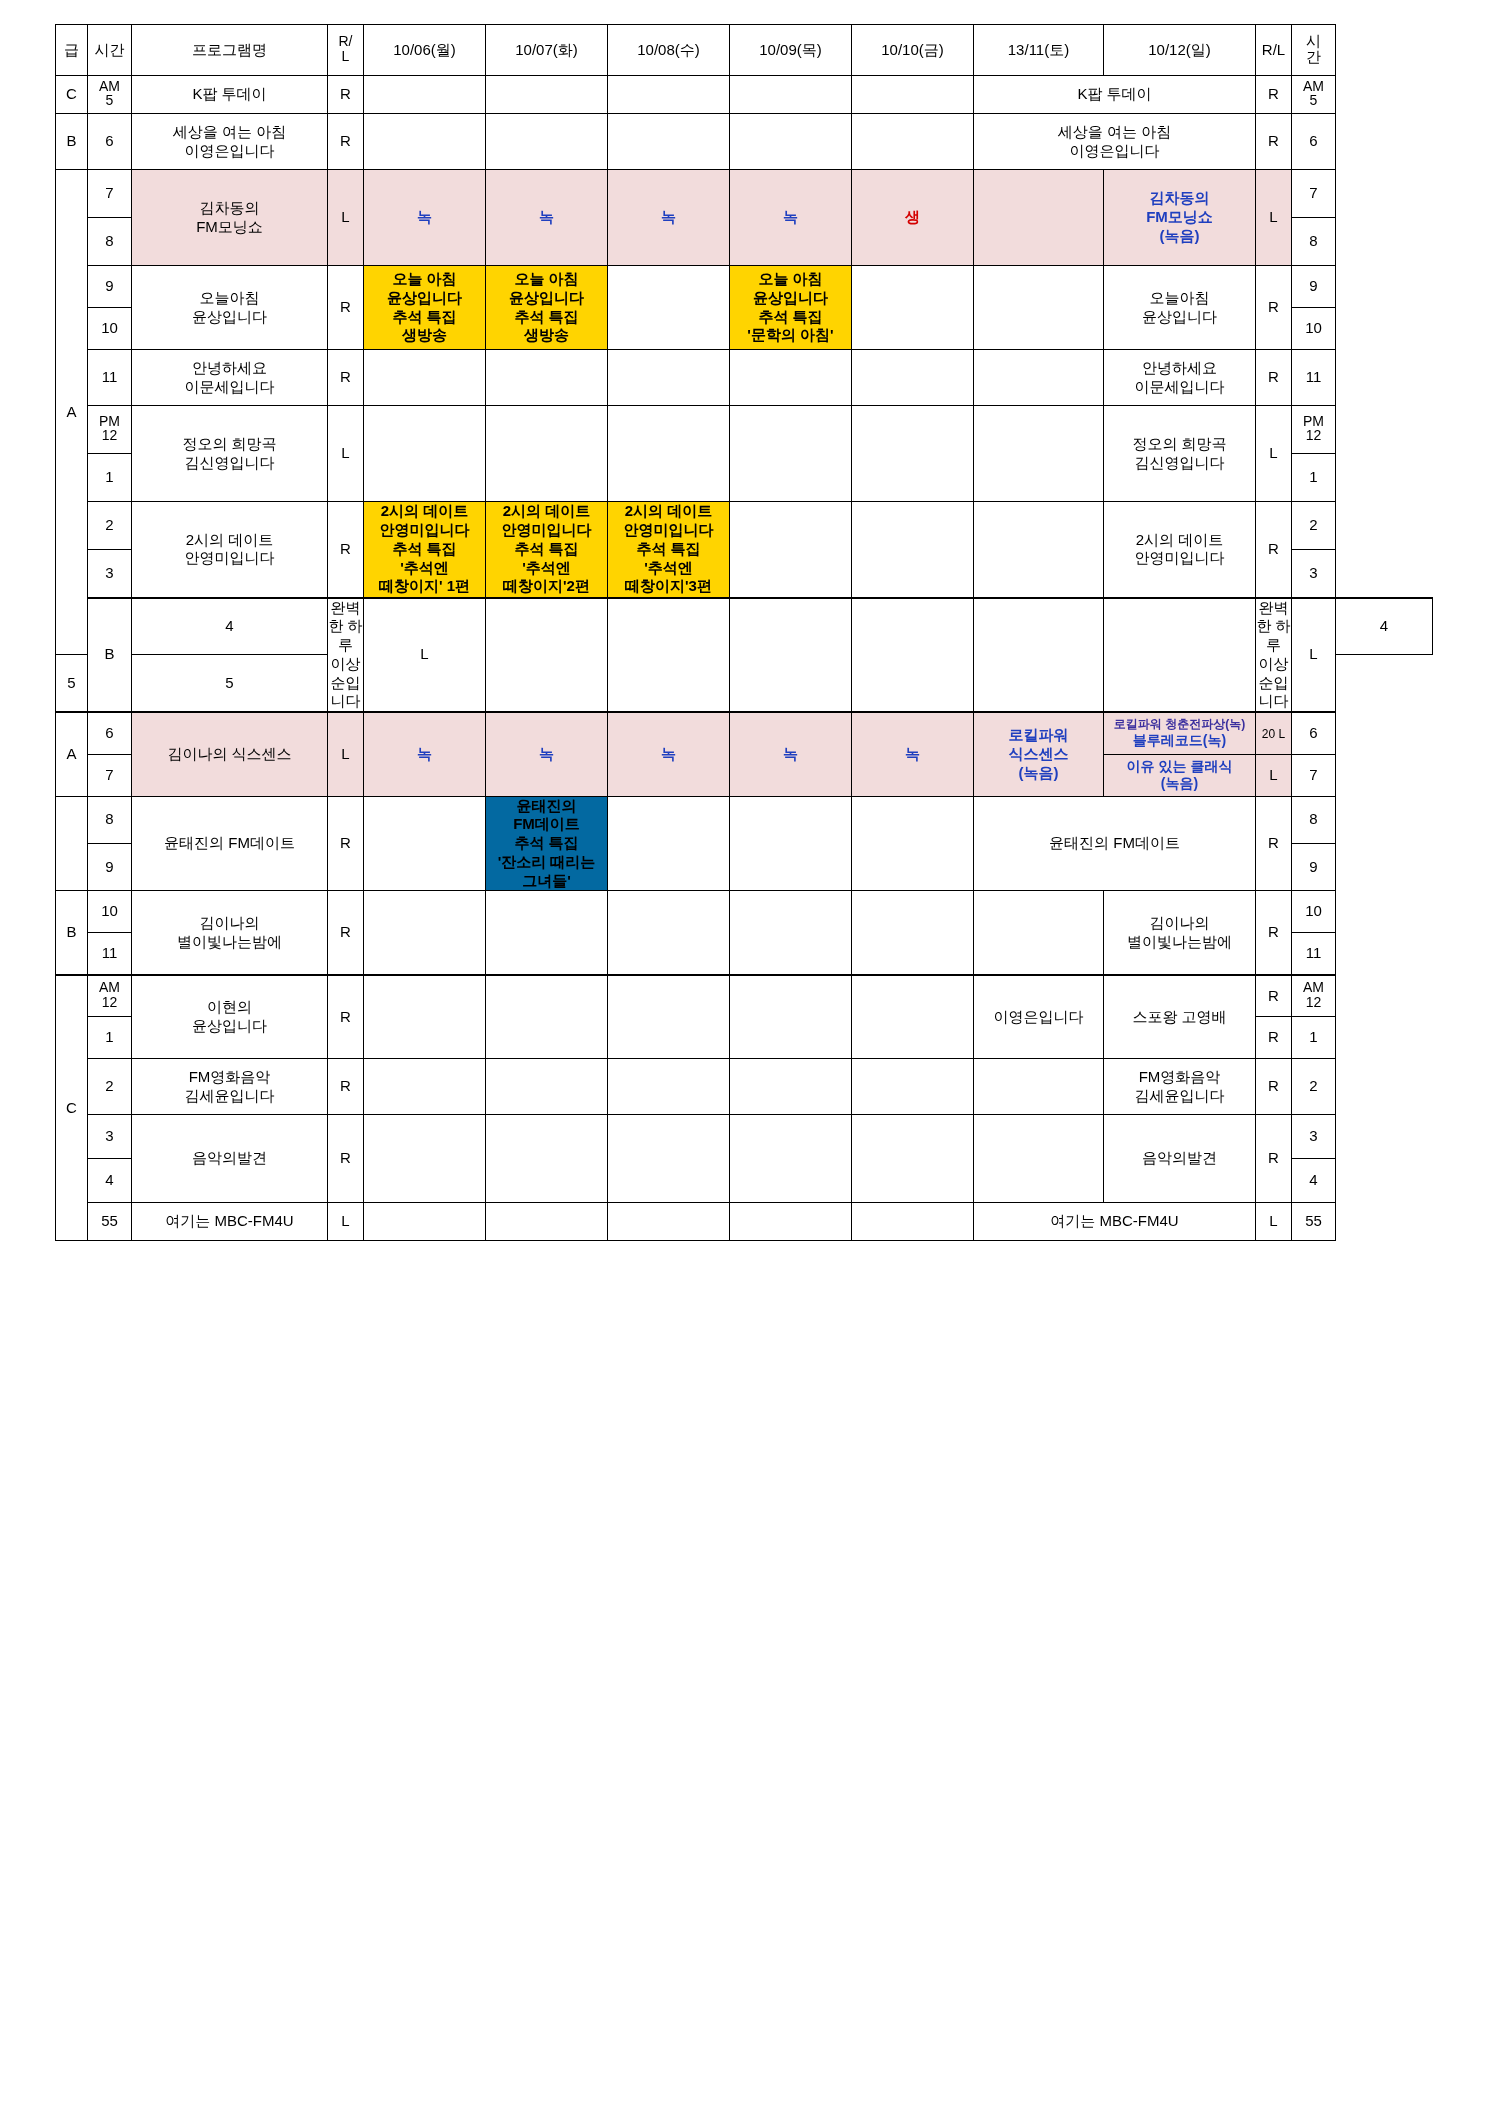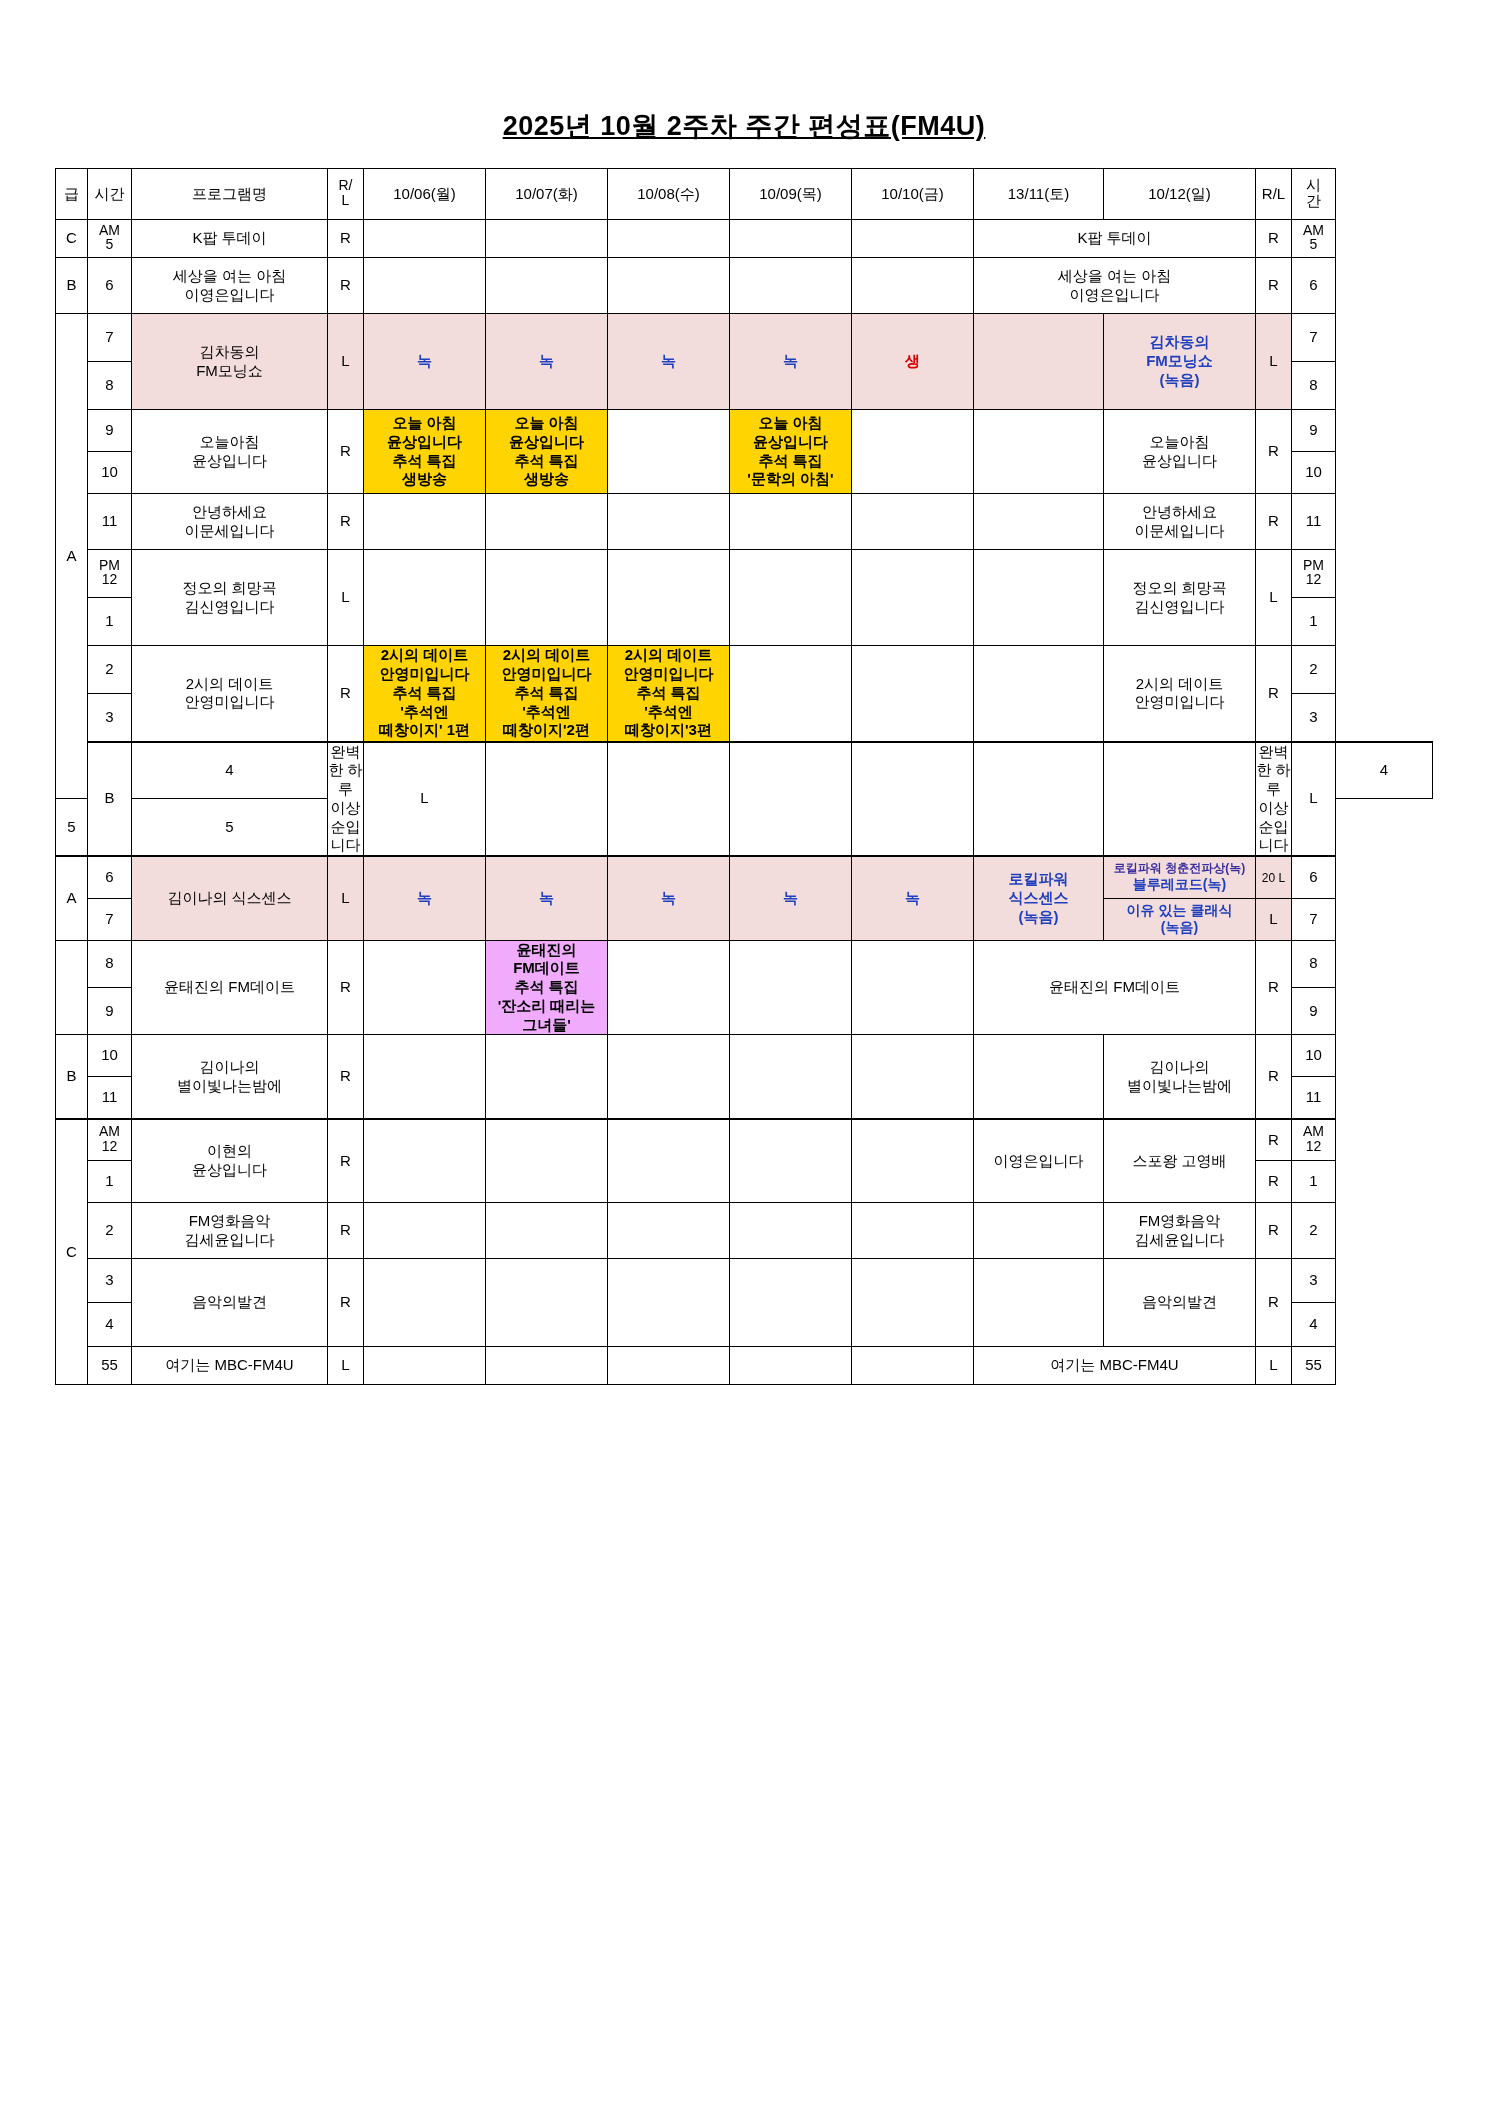--- a/index.html
+++ b/index.html
@@ -77,35 +77,34 @@
   td.rl { font-size: 16px; }
   td.right {
     text-align: right;
     padding-right: 10px;
     font-size: 16px;
   }
   td.empty { }
 
   .pink { background: #f2dcdc; }
   .yellow { background: #ffd400; }
-  .gold { background: #f0abfc; }
+  .gold { background: #0369a1; }
   .blue-txt { color: #1f3fbf; font-weight: bold; }
   .red-txt  { color: #d40000; font-weight: bold; }
   .small { font-size: 13px; line-height: 1.22; }
   .xsmall { font-size: 12px; line-height: 1.2; }
   .bold { font-weight: bold; }
   .purple-txt { color: #3b2f9e; font-weight: bold; font-size: 12px;}
   .thickline { border-top: 2px solid #000 !important; }
 </style>
 </head>
 <body>
 
 <div class="page">
 
-  <div class="doc-title">2025년 10월 2주차 주간 편성표(FM4U)</div>
 
 
   <table class="sched">
     <colgroup>
       <col class="col-grade">
         <col class="col-time">
         <col class="col-prog">
         <col class="col-rl">
       <col class="col-day">
         <col class="col-day">

